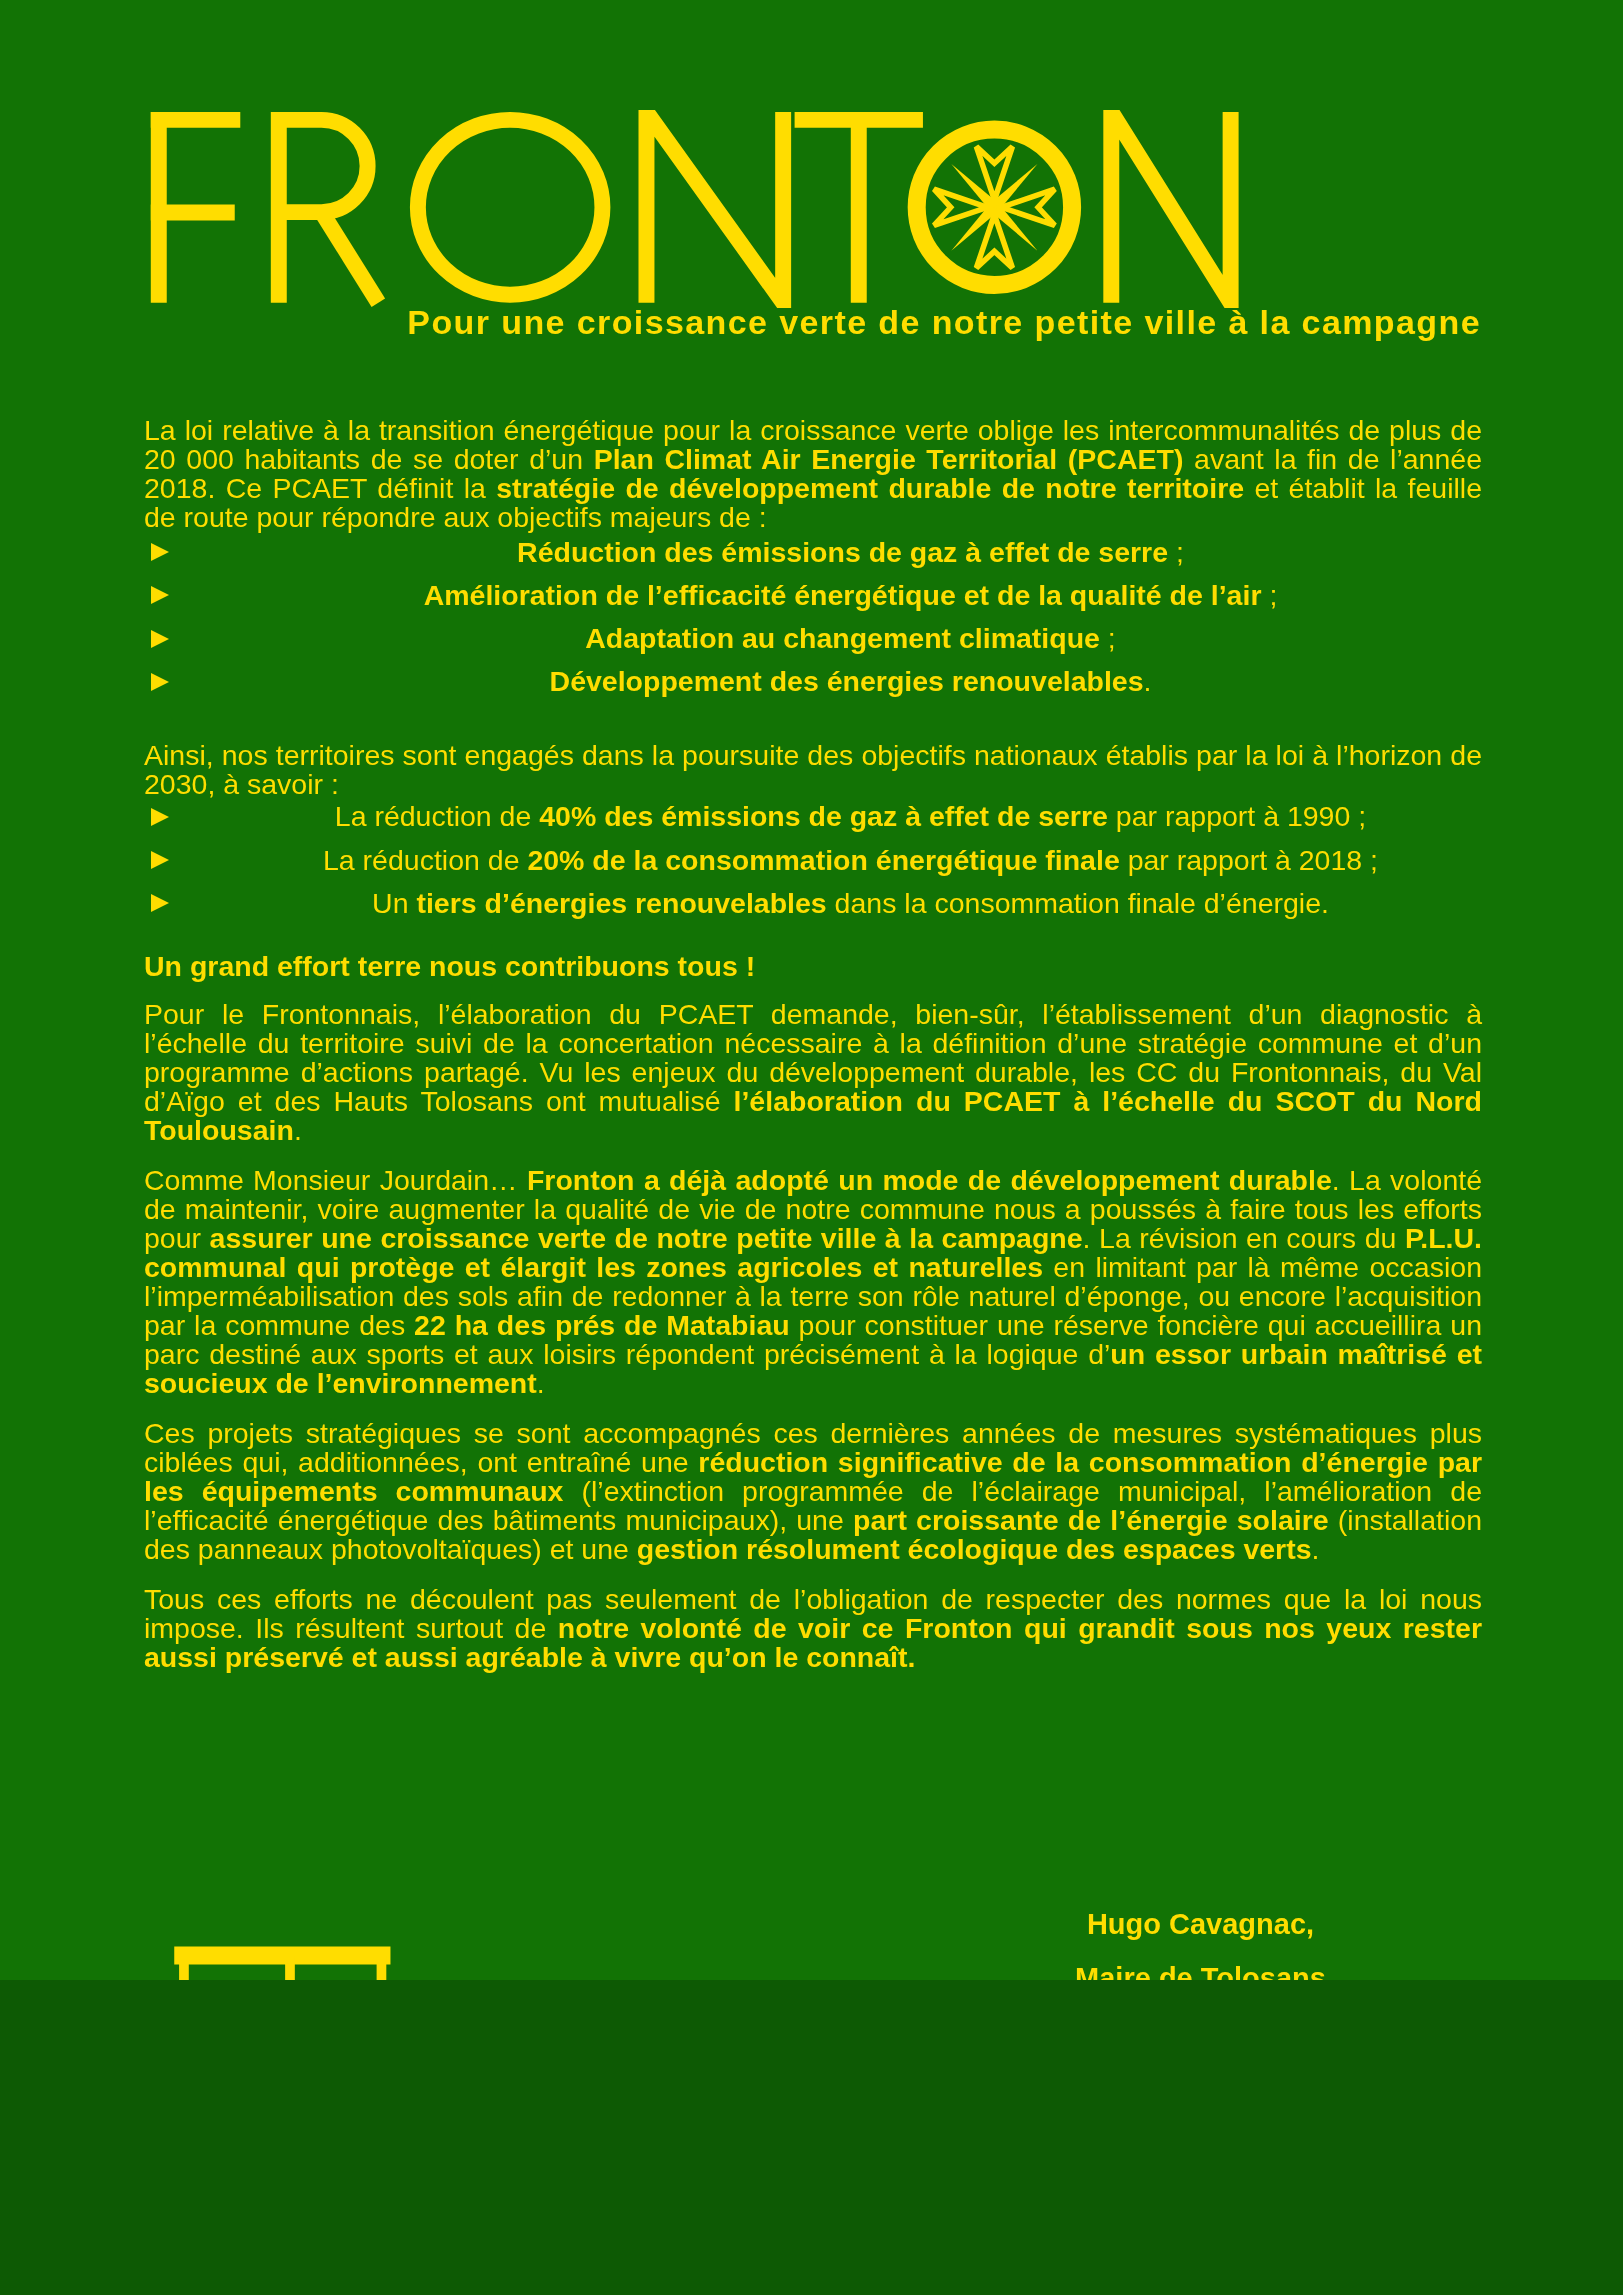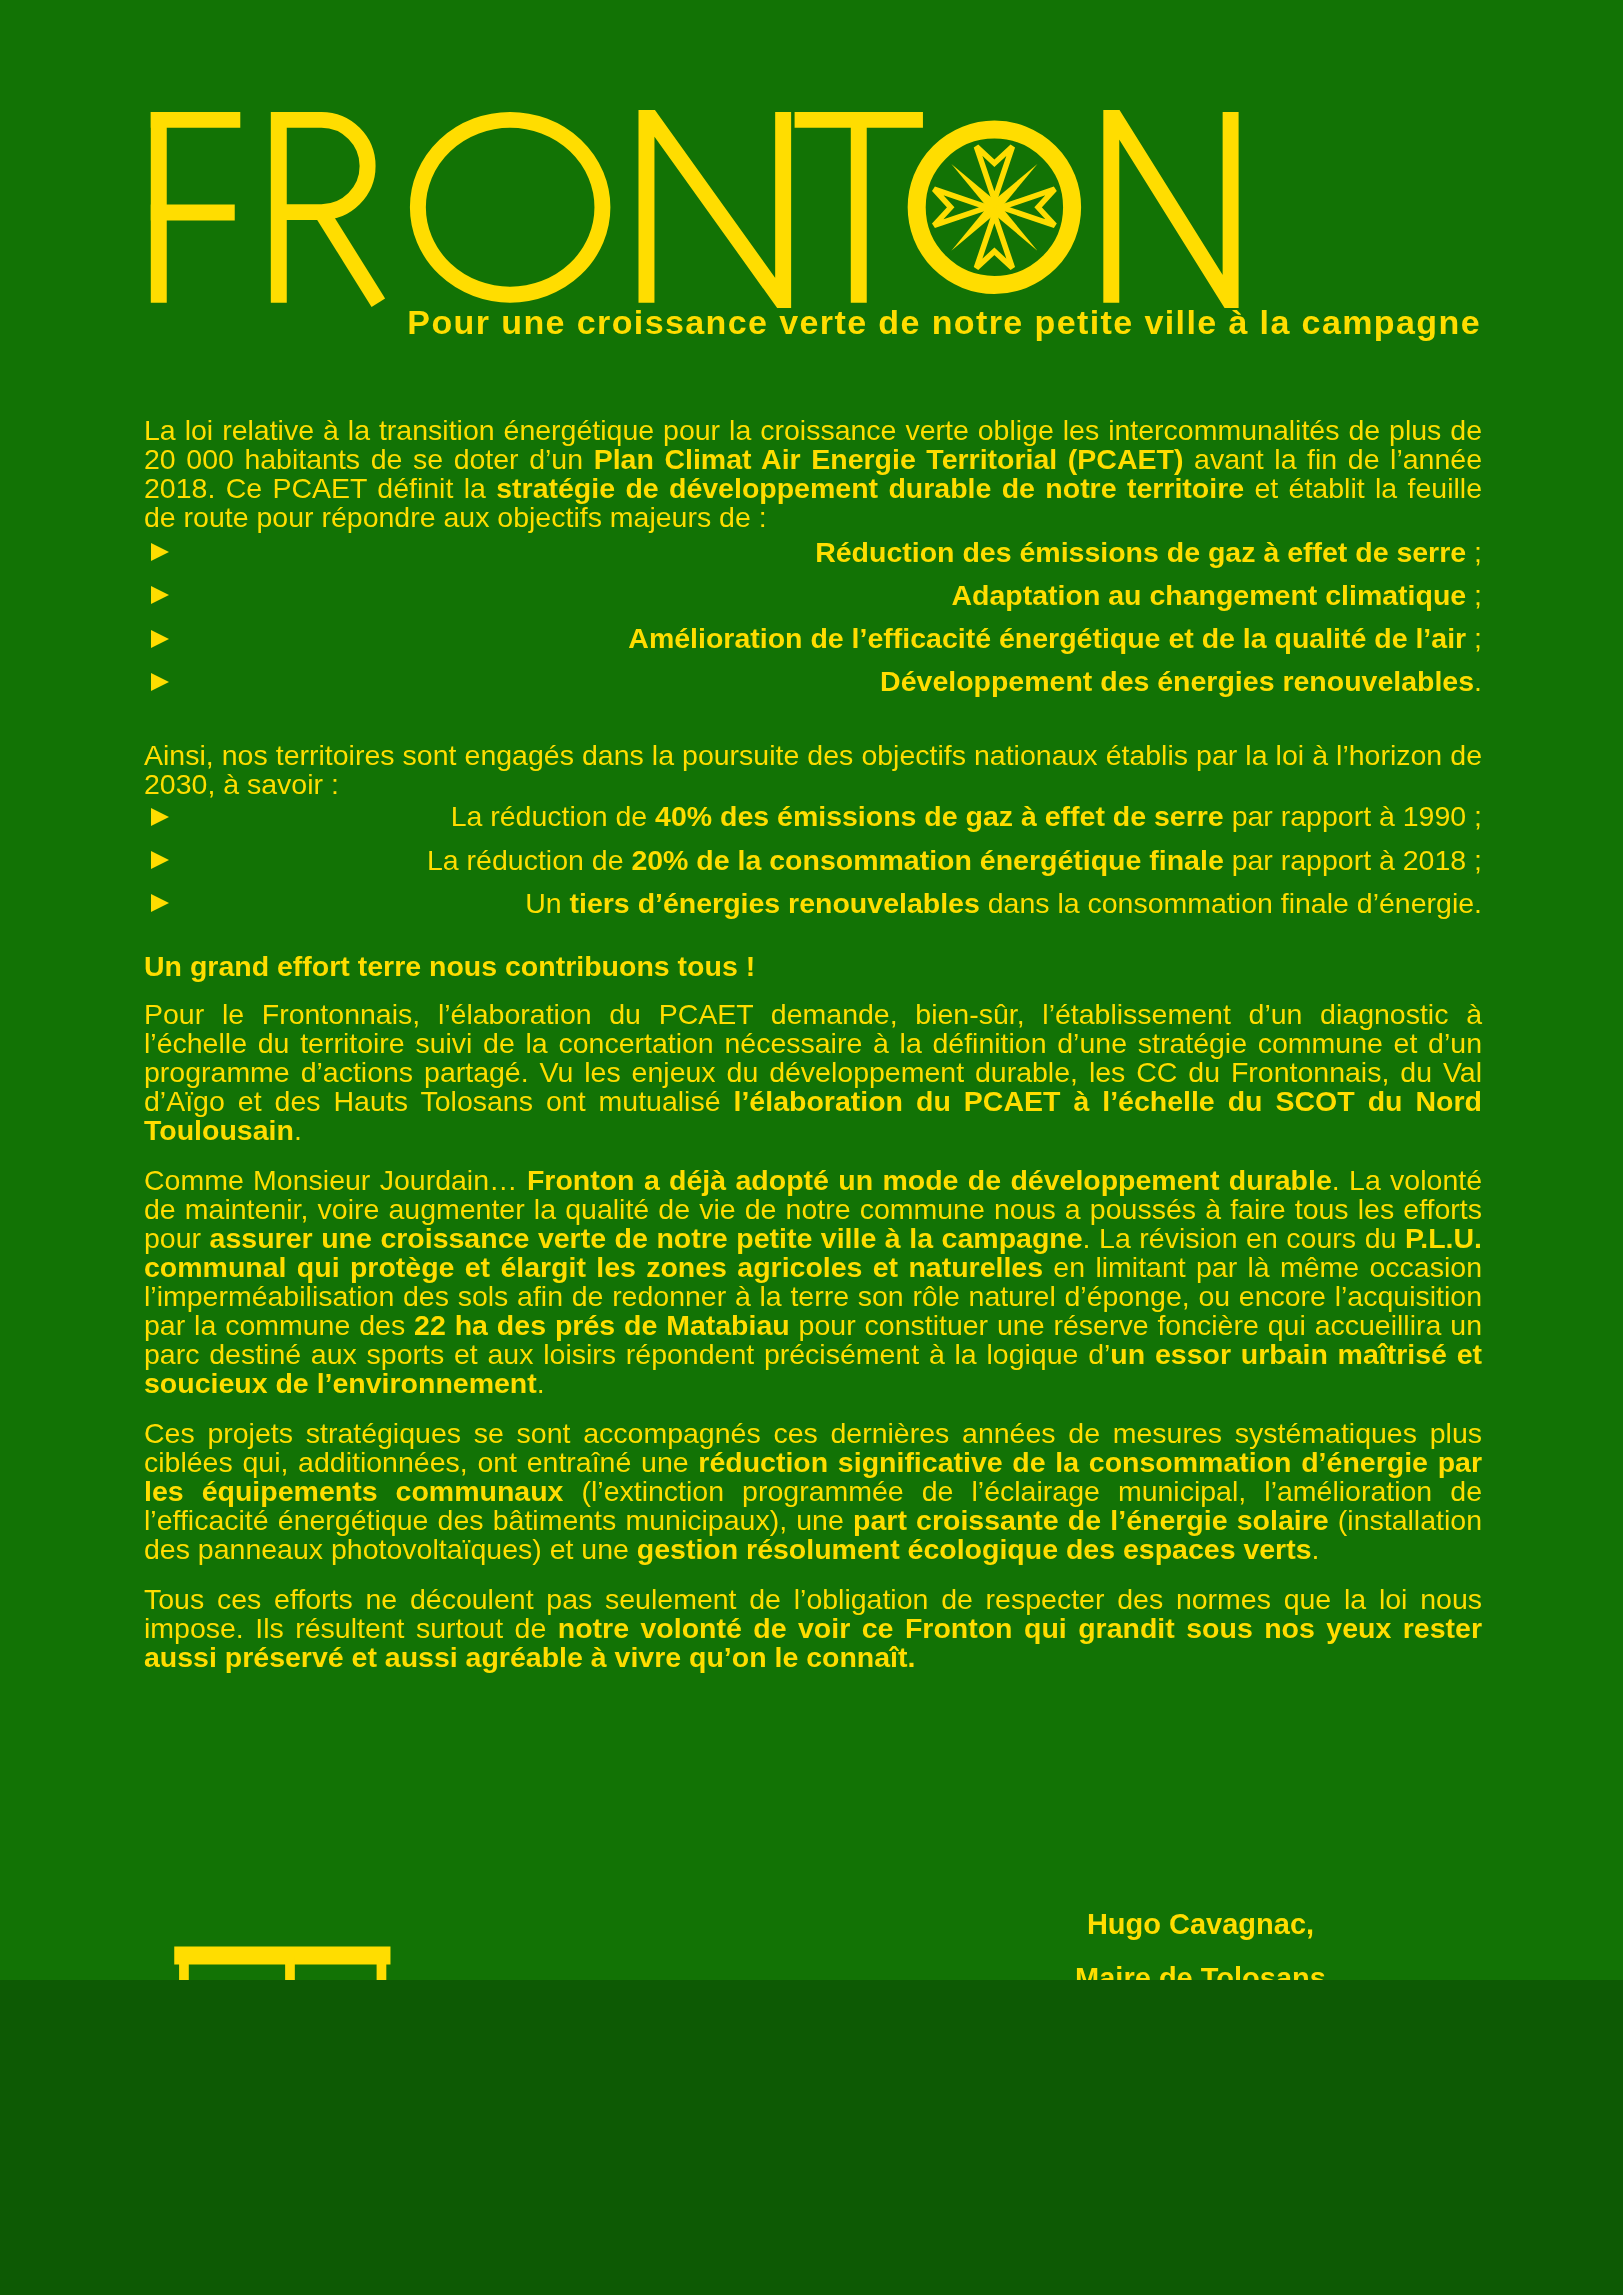--- a/index.html
+++ b/index.html
@@ -21,21 +21,21 @@
   #content {
     position:absolute; left:144px; top:416px; width:1338px;
     font-size:28.5px; line-height:29px; color:#FFDD00; text-align:justify;
   }
   #content p { margin:0; }
   .b { font-weight:bold; }
   .mt-p  { margin-top:21px !important; }
   .p2    { margin-top:39px !important; }
   .callout { margin-top:28px !important; text-align:left; }
   .p3    { margin-top:19.4px !important; }
-  ul.arrow-list { list-style:none; margin-top:5.6px; text-align:right; }
+  ul.arrow-list { list-style:none; margin-top:5.6px; text-align:center; }
   ul.arrow-list.targets { margin-top:2.8px; }
   ul.arrow-list li { position:relative; padding-left:75px; margin-top:8.3px; min-height:35px; }
   ul.arrow-list li:first-child { margin-top:1.4px; }
   .tri {
     position:absolute; left:7px; top:5.6px; width:0; height:0;
     border-left:18px solid #FFDD00; border-top:9.7px solid transparent; border-bottom:9.7px solid transparent;
   }
   
   #signature {
     position:absolute; left:1006px; top:1907px; width:389px;
@@ -92,22 +92,22 @@
     </svg>
   </div>
 
   <div id="subtitle">Pour une croissance verte de notre petite ville à la campagne</div>
 
   <div id="content">
     <p><span>La loi relative à la transition énergétique pour la croissance verte oblige les intercommunalités de plus de 20 000 habitants de se doter d’un </span><span class="b">Plan Climat Air Energie Territorial (PCAET)</span><span> avant la fin de l’année 2018. Ce PCAET définit la </span><span class="b">stratégie de développement durable de notre territoire</span><span> et établit la feuille de route pour répondre aux objectifs majeurs de :</span></p>
 
     <ul class="arrow-list">
       <li><span class="tri"></span><span><span class="b">Réduction des émissions de gaz à effet de serre</span><span> ;</span></span></li>
+      <li><span class="tri"></span><span><span class="b">Amélioration de l’efficacité énergétique et de la qualité de l’air</span><span> ;</span></span></li>
       <li><span class="tri"></span><span><span class="b">Adaptation au changement climatique</span><span> ;</span></span></li>
-      <li><span class="tri"></span><span><span class="b">Amélioration de l’efficacité énergétique et de la qualité de l’air</span><span> ;</span></span></li>
       <li><span class="tri"></span><span><span class="b">Développement des énergies renouvelables</span><span>.</span></span></li>
     </ul>
 
     <p class="p2"><span>Ainsi, nos territoires sont engagés dans la poursuite des objectifs nationaux établis par la loi à l’horizon de 2030, à savoir :</span></p>
 
     <ul class="arrow-list targets">
       <li><span class="tri"></span><span><span>La réduction de </span><span class="b">40% des émissions de gaz à effet de serre</span><span> par rapport à 1990 ;</span></span></li>
       <li><span class="tri"></span><span><span>La réduction de </span><span class="b">20% de la consommation énergétique finale</span><span> par rapport à 2018 ;</span></span></li>
       <li><span class="tri"></span><span><span>Un </span><span class="b">tiers d’énergies renouvelables</span><span> dans la consommation finale d’énergie.</span></span></li>
     </ul>

